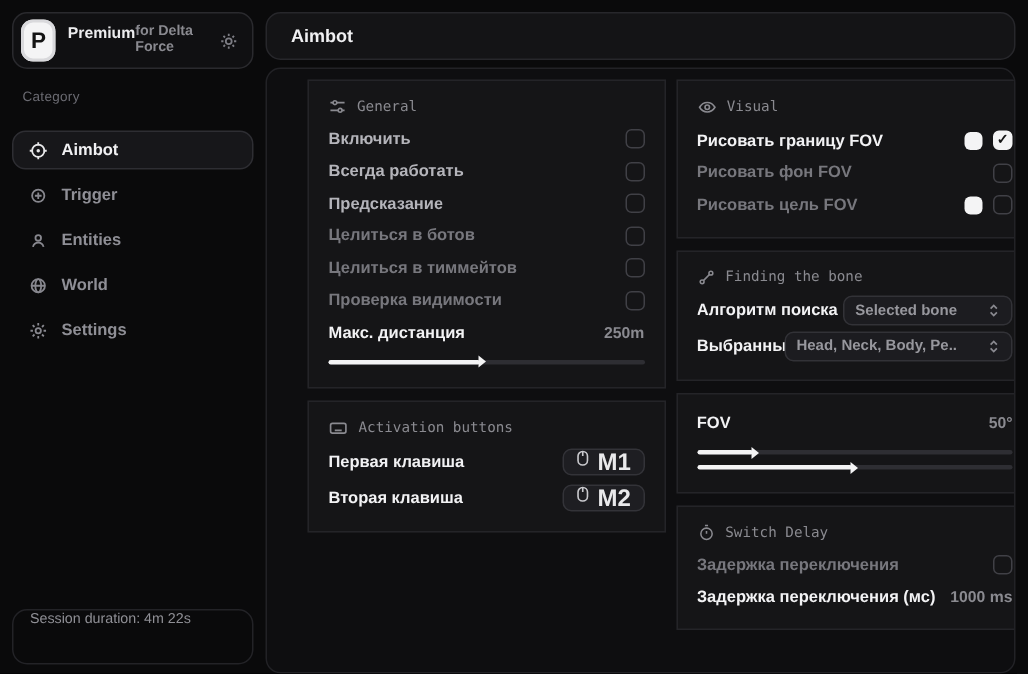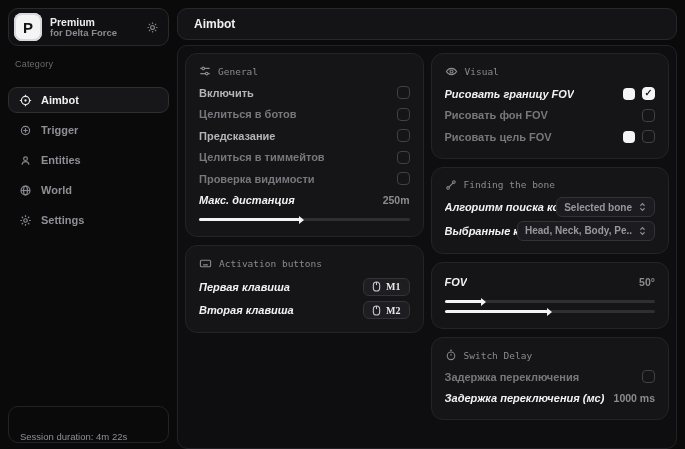--- a/index.html
+++ b/index.html
@@ -15,72 +15,72 @@
   .sidebar { position:absolute; left:0; top:0; width:177px; height:449px; padding:8px; }
   .logo-box {
     height:38px; border:1px solid #2a2a2e; border-radius:10px; background:#101012;
     display:flex; align-items:center; gap:8px; padding:0 9px 0 5px;
   }
   .logo {
     width:28px; height:28px; border-radius:8px; background:#f4f4f5; color:#141414;
     display:flex; align-items:center; justify-content:center;
     font-weight:700; font-size:15px; box-shadow:inset 0 0 0 2px #d9d9dc;
   }
-  .logo-text { display:flex; flex-direction:column; line-height:1.15; }
+  .logo-text { display:flex; line-height:1.15; }
   .app-name { font-size:10.5px; font-weight:700; color:#ececee; }
   .app-sub  { font-size:9.5px; color:#8a8a90;font-weight:bold; }
   .logo-gear { margin-left:auto; color:#7d7d84; display:flex; }
 
   .category { font-size:9px; color:#6b6b72; margin:13px 0 18px 7px; letter-spacing:.2px; }
 
   .nav { display:flex; flex-direction:column; gap:4px; }
   .nav-item {
     height:26px; display:flex; align-items:center; gap:9px; padding:0 10px;
     border:1px solid transparent; border-radius:9px;
     color:#8f8f96; font-size:11px; font-weight:600; cursor:pointer;
   }
   .nav-item .nicon { display:flex; color:#87878e; }
   .nav-item.active { background:#17171a; border-color:#2e2e33; color:#f1f1f3; }
   .nav-item.active .nicon { color:#e8e8ea; }
 
   .session-box {
     position:absolute; left:8px; bottom:6px; width:161px; height:37px;
     border:1px solid #232327; border-radius:10px;
-    display:flex; align-items:flex-end; padding:0 11px;
+    display:flex; align-items:flex-start; padding:0 11px;
     font-size:9.5px; color:#8f8f95;
   }
 
   
   .main { position:absolute; left:177px; top:0; width:508px; height:449px; padding:8px 8px 0 0; }
   .header-box {
     height:32px; border:1px solid #27272b; background:#141416; border-radius:10px;
     display:flex; align-items:center; padding:0 16px; margin-bottom:5px;
     font-weight:700; font-size:12px; color:#f0f0f2;
   }
   .content-panel {
     height:404px; border:1px solid #222226; background:#0e0e10; border-radius:10px;
     padding:7px; display:flex; gap:7px; align-items:flex-start; overflow:hidden;
   }
   .col { flex:1; display:flex; flex-direction:column; gap:8px; min-width:0; }
 
   .card {
-    background:#151517; border:1px solid #242428; border-radius:12px;
-    padding:9px 13px 10px; width:100%;
+    background:#151517; border:1px solid #242428; border-radius:0;
+    padding:9px 13px 10px; width:100%;margin-left:20px;
   }
   .card-head {
     display:flex; align-items:center; gap:7px; margin:2px 0 5px;
     font-family:"DejaVu Sans Mono", monospace; font-size:9.5px; color:#8a8a90;
   }
   .card-head .sicon { display:flex; color:#8a8a90; }
 
   .row { display:flex; align-items:center; justify-content:space-between; height:21.5px; }
   .row.tall { height:23.5px; }
   .row-label { font-size:11px; font-weight:600; color:#b4b4ba; white-space:nowrap; overflow:hidden; }
   .row-label.dim { color:#77777d; }
-  .row-label.bright { color:#f2f2f4; font-weight:700;font-style:italic; }
+  .row-label.bright { color:#f2f2f4; font-weight:700; }
   .row-value { font-size:10.5px; color:#8a8a90; font-weight:700; white-space:nowrap; }
   .controls { display:flex; align-items:center; gap:7px; flex-shrink:0; }
 
   .checkbox {
     width:13px; height:13px; border-radius:4px; border:1.5px solid #404046;
     position:relative; cursor:pointer; flex-shrink:0;
   }
   .checkbox.on { background:#f4f4f5; border-color:#f4f4f5; }
   .checkbox.on::after {
     content:"✓"; position:absolute; left:1.5px; top:-1px;
@@ -89,28 +89,28 @@
   .swatch { width:12px; height:12px; border-radius:4px; background:#f4f4f5; cursor:pointer; flex-shrink:0; }
 
   .slider { height:3px; background:#2e2e33; border-radius:2px; margin:7px 0 5px; cursor:pointer; }
   .slider-fill { position:relative; height:3px; background:#f4f4f5; border-radius:2px; }
   .slider-fill::after {
     content:""; position:absolute; right:-4px; top:-2.5px;
     border-left:5px solid #f4f4f5; border-top:4px solid transparent; border-bottom:4px solid transparent;
   }
 
   .kbd-badge {
-    display:inline-flex; align-items:center; gap:5px; height:18px; padding:0 8px;
+    display:inline-flex; gap:5px; height:18px; padding:0 8px;
     border-radius:6px; background:#1e1e22; border:1px solid #333338;
-    font-size:10px; font-weight:700; color:#e9e9eb; cursor:pointer;font-family:Liberation Serif, serif;
+    font-size:16px; font-weight:700; color:#e9e9eb; cursor:pointer;
   }
   .kbd-badge .bicon { display:flex; color:#c9c9cd; }
 
   .select {
-    display:inline-flex; align-items:center; gap:6px; height:20px; padding:0 7px;
+    display:inline-flex; align-items:center; gap:20px; height:20px; padding:0 7px;
     border-radius:6px; background:#1c1c20; border:1px solid #323237;
     font-size:10px; font-weight:600; color:#97979d; cursor:pointer; white-space:nowrap;
   }
   .select .cicon { display:flex; color:#8a8a90; }
 
   svg { display:block; }
 </style>
 </head>
 <body>
 
@@ -207,25 +207,29 @@
               </svg>
             </span>
             <span>General</span>
           </div>
 
           <div class="row">
             <span class="row-label">Включить</span>
             <span class="checkbox"></span>
           </div>
           <div class="row">
+            <span class="row-label">Всегда работать</span>
+            <span class="checkbox"></span>
+          </div>
+          <div class="row">
+            <span class="row-label">Предсказание</span>
+            <span class="checkbox"></span>
+          </div>
+          <div class="row">
             <span class="row-label dim">Целиться в ботов</span>
-            <span class="checkbox"></span>
-          </div>
-          <div class="row">
-            <span class="row-label">Предсказание</span>
             <span class="checkbox"></span>
           </div>
           <div class="row">
             <span class="row-label dim">Целиться в тиммейтов</span>
             <span class="checkbox"></span>
           </div>
           <div class="row">
             <span class="row-label dim">Проверка видимости</span>
             <span class="checkbox"></span>
           </div>

